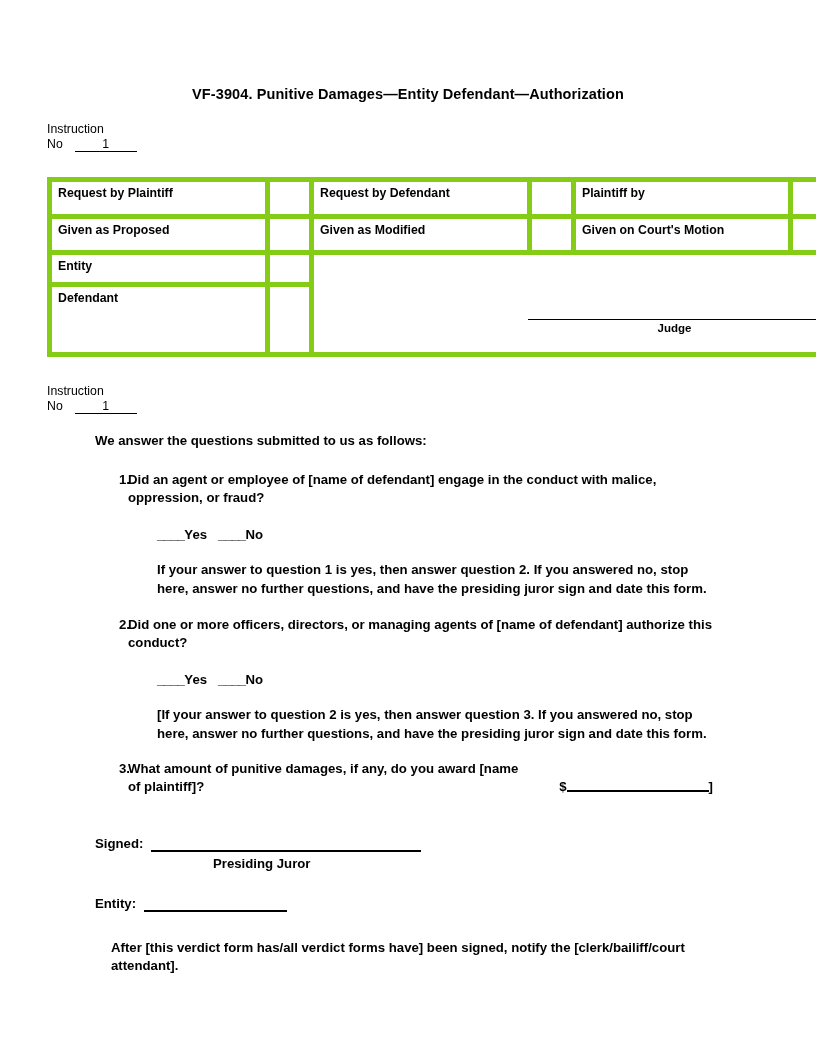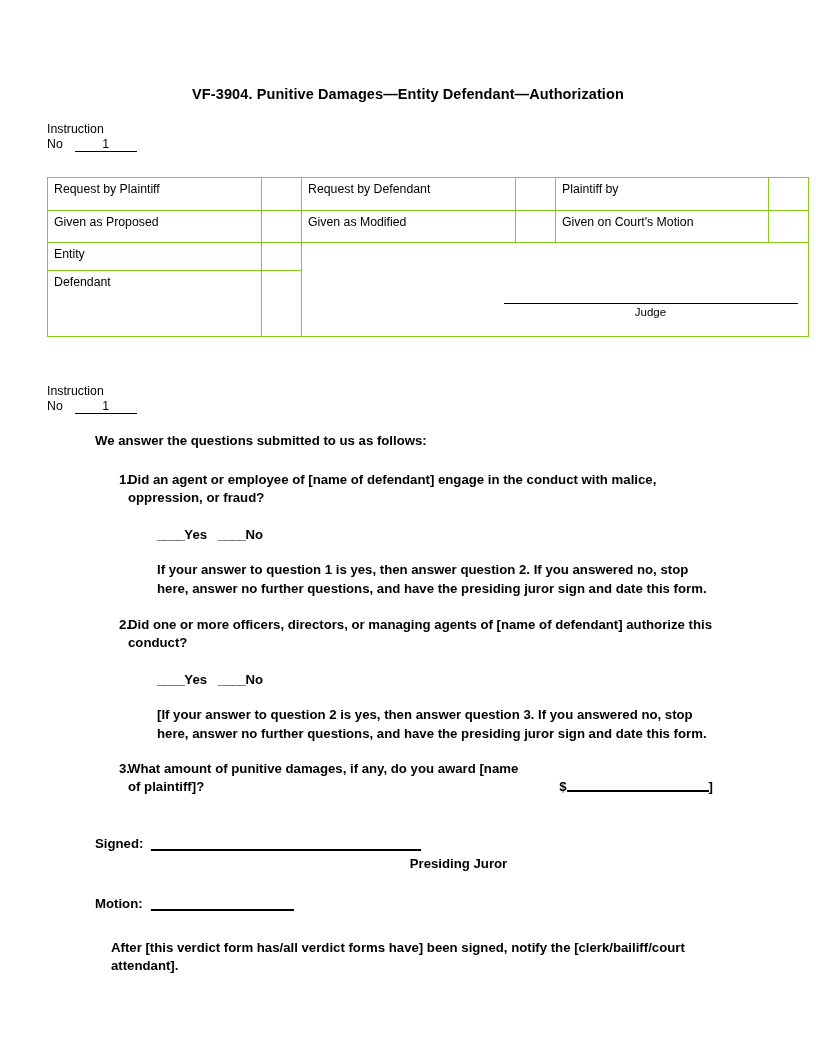--- a/index.html
+++ b/index.html
@@ -62,25 +62,25 @@
   
   .disp-table {
     position: absolute;
     left: 47px;
     top: 177px;
     width: 722px;
     border-collapse: collapse;
     table-layout: fixed;
   }
   .disp-table td {
-    border: 1px solid #84cc16;
+    border: 5px solid #84cc16;
     font-size: 12.3px;
     padding: 4px 0 4px 6px;
     vertical-align: top;
-    font-weight: normal;
+    font-weight: bold;
   }
   .r1 td { height: 24px; }
   .r2 td { height: 23px; }
   .r3 td { height: 19px; }
   .r4 td { height: 57px; }
   .cbx { width: 33px; }
   .col-wide { width: 207px; }
   .col-wide2 { width: 207px; }
   .col-wide3 { width: 206px; }
 
@@ -172,39 +172,38 @@
     position: absolute;
     left: 95px;
     top: 835px;
     width: 640px;
     font-size: 13.2px;
     font-weight: bold;
     line-height: 18.6px;
   }
   .sig-row {
     display: flex;
-    align-items: flex-start;
+    align-items: center;
   }
   .sig-label { padding-right: 8px; }
   .sig-rule-long {
     display: inline-block;
     width: 270px;
     border-bottom: 2px solid #000;
     height: 14px;
   }
   .sig-rule-short {
     display: inline-block;
     width: 143px;
     border-bottom: 2px solid #000;
     height: 14px;
   }
   .sig-caption {
-    margin-left: 87px;
+    margin-left: 118px;
     margin-top: 1px;
-    text-align: center;
   }
   .dated-row { margin-top: 22px; }
   .closing {
     margin-top: 25px;
     line-height: 18.6px;
     margin-left: 16px;
   }
 </style>
 </head>
 <body>
@@ -303,20 +302,20 @@
   </div>
 
   <div class="sig-area">
     <div class="sig-row">
       <span class="sig-label">Signed:</span>
       <span class="sig-rule-long"></span>
     </div>
     <div class="sig-caption">Presiding Juror</div>
 
     <div class="sig-row dated-row">
-      <span class="sig-label">Motion:</span>
+      <span class="sig-label">Entity:</span>
       <span class="sig-rule-short"></span>
     </div>
 
     <p class="closing">After [this verdict form has/all verdict forms have] been signed, notify the [clerk/bailiff/court attendant].</p>
   </div>
 
 </div>
 
 </body></html>

